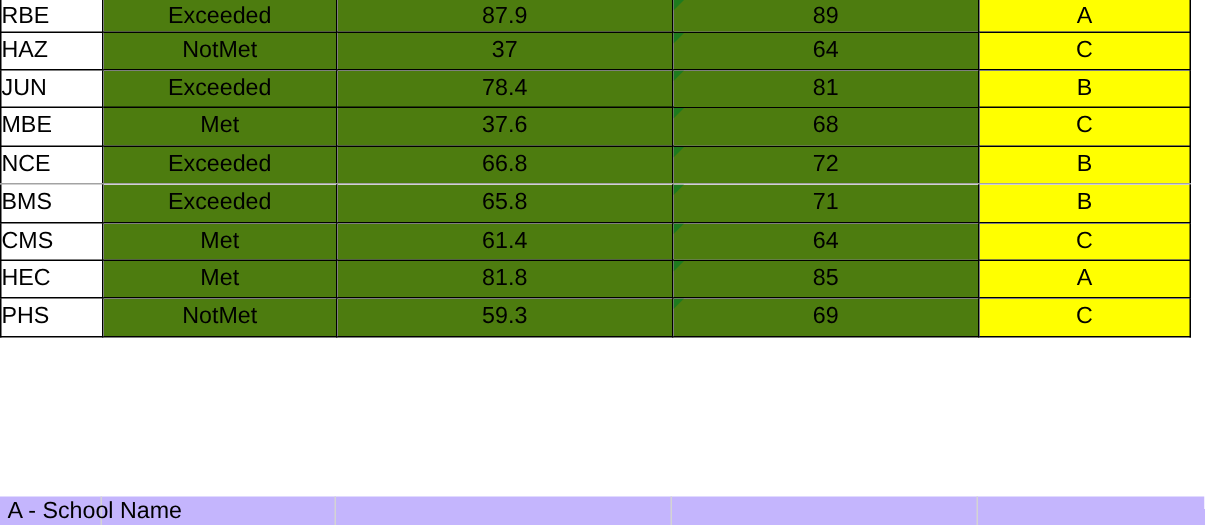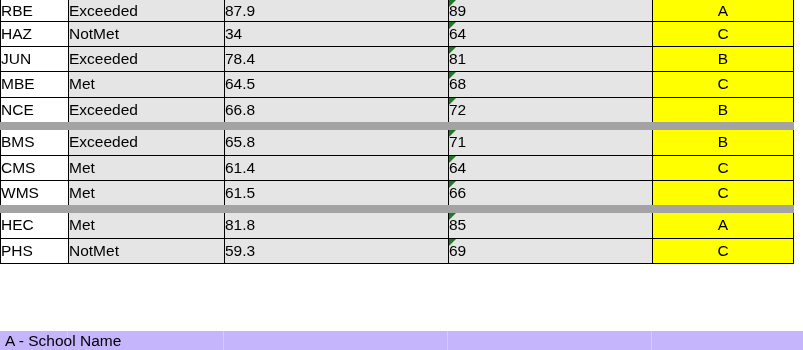--- a/index.html
+++ b/index.html
@@ -48,29 +48,30 @@
   col.c-val1  { width: 224px; }
   col.c-val2  { width: 204px; }
   col.c-grade { width: 141px; }
 
   td.name {
     background: #ffffff;
     text-align: left;
     padding-left: 5px;
   }
   td.green {
-    background: #e5e5e5;
+    background: #4d7c0f;
+    text-align: center;
   }
   td.yellow {
     background: #ffff00;
     text-align: center;
   }
   
   tr.group-end td {
-    border-bottom: 8px solid #a3a3a3;
+    border-bottom: 1px solid #a3a3a3;
   }
   
   tr.first-row td {
     border-top: 0;
     height: 21px;
     line-height: 19px;
     margin-left: 40px;
   }
   
   td.err {
@@ -132,35 +133,35 @@
         <tr class="first-row">
           <td class="name">RBE</td>
           <td class="green">Exceeded</td>
           <td class="green">87.9</td>
           <td class="green err">89</td>
           <td class="yellow">A</td>
         </tr>
         <tr>
           <td class="name">HAZ</td>
           <td class="green">NotMet</td>
-          <td class="green">34</td>
+          <td class="green">37</td>
           <td class="green err">64</td>
           <td class="yellow">C</td>
         </tr>
         <tr>
           <td class="name">JUN</td>
           <td class="green">Exceeded</td>
           <td class="green">78.4</td>
           <td class="green err">81</td>
           <td class="yellow">B</td>
         </tr>
         <tr>
           <td class="name">MBE</td>
           <td class="green">Met</td>
-          <td class="green">64.5</td>
+          <td class="green">37.6</td>
           <td class="green err">68</td>
           <td class="yellow">C</td>
         </tr>
         <tr class="group-end">
           <td class="name">NCE</td>
           <td class="green">Exceeded</td>
           <td class="green">66.8</td>
           <td class="green err">72</td>
           <td class="yellow">B</td>
         </tr>
@@ -169,27 +170,20 @@
           <td class="green">Exceeded</td>
           <td class="green">65.8</td>
           <td class="green err">71</td>
           <td class="yellow">B</td>
         </tr>
         <tr>
           <td class="name">CMS</td>
           <td class="green">Met</td>
           <td class="green">61.4</td>
           <td class="green err">64</td>
-          <td class="yellow">C</td>
-        </tr>
-        <tr class="group-end">
-          <td class="name">WMS</td>
-          <td class="green">Met</td>
-          <td class="green">61.5</td>
-          <td class="green err">66</td>
           <td class="yellow">C</td>
         </tr>
         <tr>
           <td class="name">HEC</td>
           <td class="green">Met</td>
           <td class="green">81.8</td>
           <td class="green err">85</td>
           <td class="yellow">A</td>
         </tr>
         <tr>

